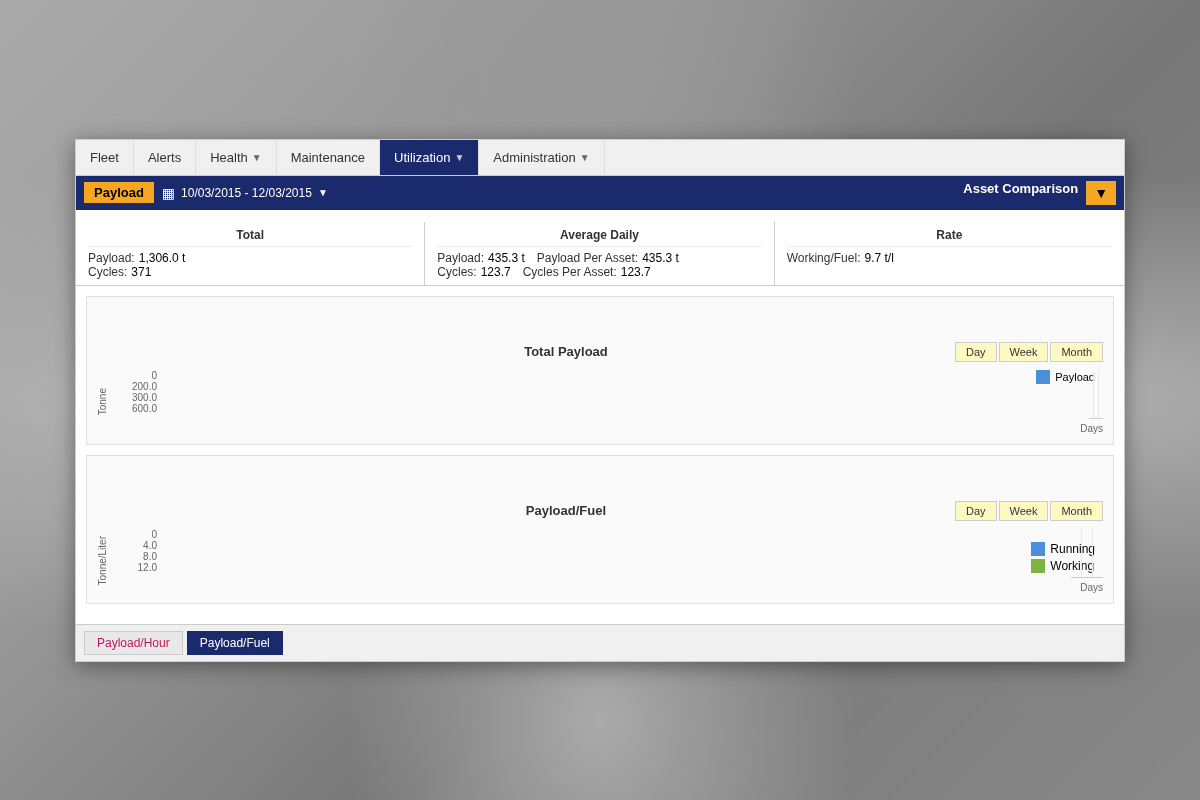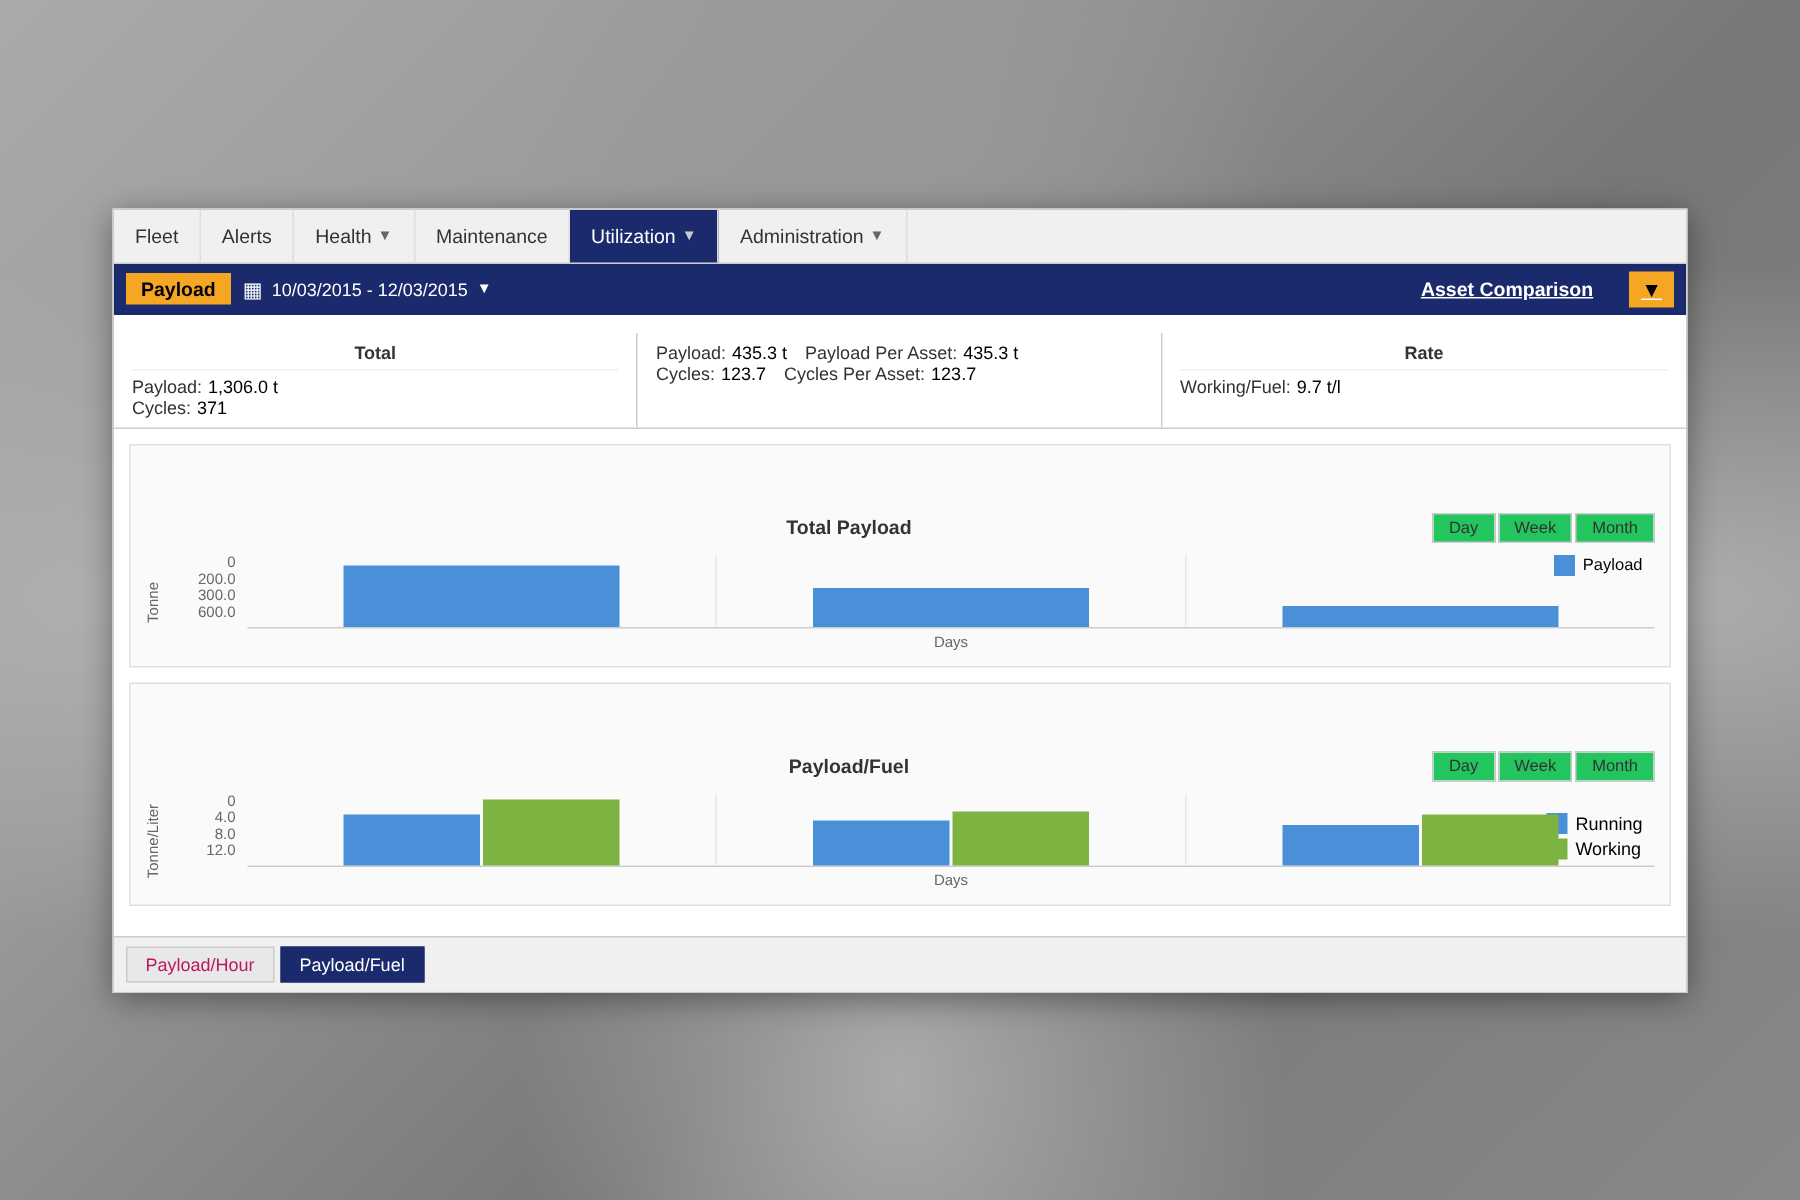--- a/index.html
+++ b/index.html
@@ -112,23 +112,21 @@
       font-size: 14px;
     }
 
     .date-selector .arrow {
       font-size: 10px;
     }
 
     .toolbar-right {
       margin-left: auto;
       display: flex;
-      align-items: center;
-      gap: 24px;
-      text-decoration: underline;
+      gap: 8px;
     }
 
     .asset-comparison-label {
       font-size: 13px;
       font-weight: bold;
       color: #fff;
     }
 
     .funnel-btn {
       background: #f5a623;
@@ -211,21 +209,21 @@
       color: #333;
       flex: 1;
     }
 
     .chart-controls {
       display: flex;
       gap: 2px;
     }
 
     .chart-btn {
-      background: #22c55e;
+      background: #fef9c3;
       border: 1px solid #ccc;
       padding: 3px 10px;
       cursor: pointer;
       font-size: 11px;
       color: #333;
     }
 
     .chart-legend {
       position: absolute;
       right: 16px;
@@ -265,20 +263,21 @@
       text-align: center;
       width: 16px;
       margin-right: 2px;
     }
 
     .chart-plot {
       flex: 1;
       display: flex;
       flex-direction: column;
       position: relative;
+      align-items: flex-end;
     }
 
     .bars-area {
       flex: 1;
       display: flex;
       align-items: flex-end;
       gap: 0;
       border-bottom: 1px solid #ccc;
       position: relative;
     }
@@ -418,20 +417,21 @@
       </div>
       <div class="stats-row">
         <div class="stat-item">
           <span class="stat-label">Cycles:</span>
           <span class="stat-value">371</span>
         </div>
       </div>
     </div>
 
     <div class="stats-section">
+      <div class="stats-header">Average Daily</div>
       <div class="stats-row">
         <div class="stat-item">
           <span class="stat-label">Payload:</span>
           <span class="stat-value">435.3 t</span>
         </div>
         <div class="stat-item">
           <span class="stat-label">Payload Per Asset:</span>
           <span class="stat-value">435.3 t</span>
         </div>
       </div>

